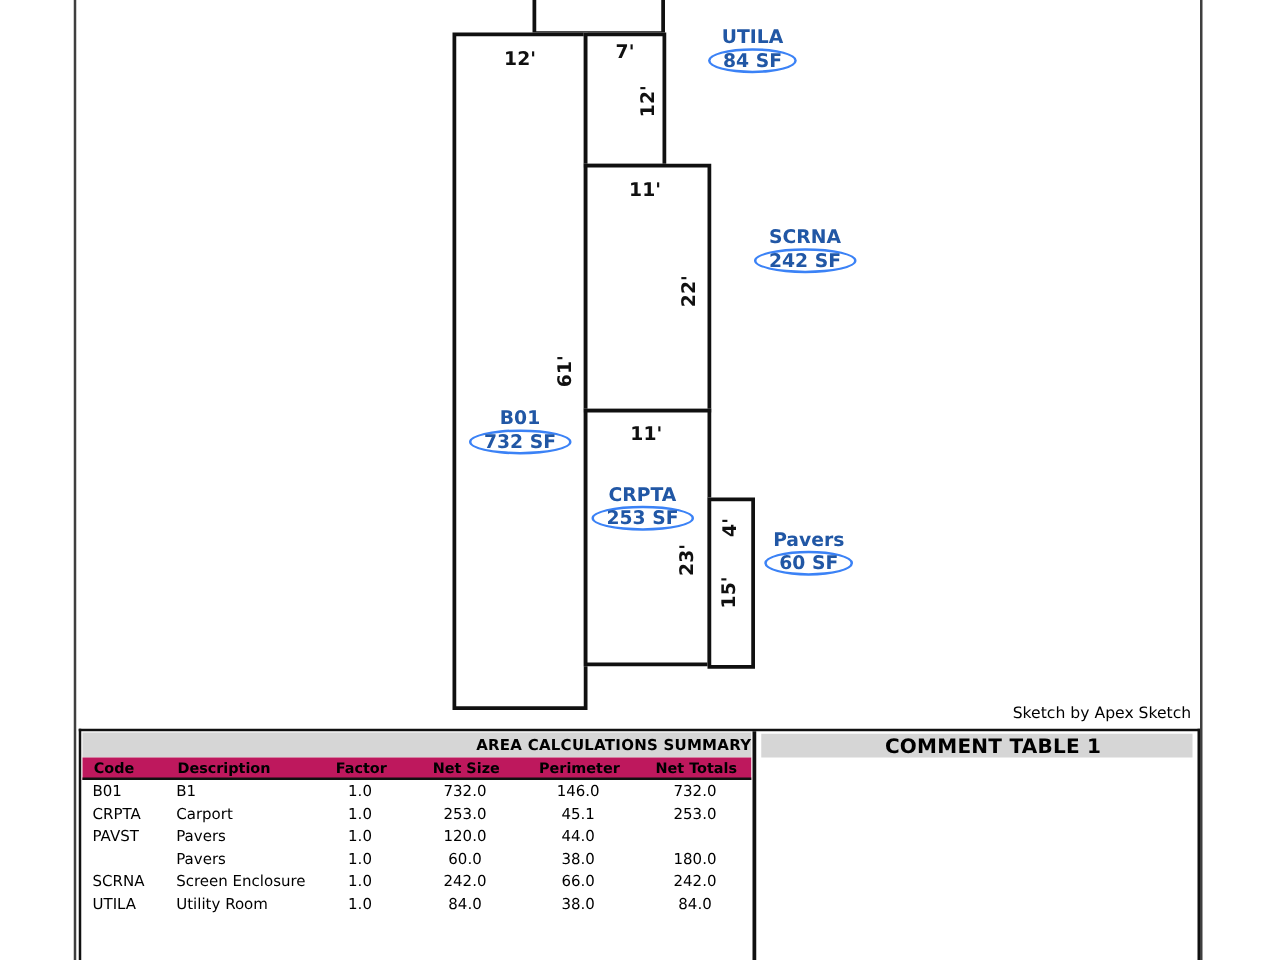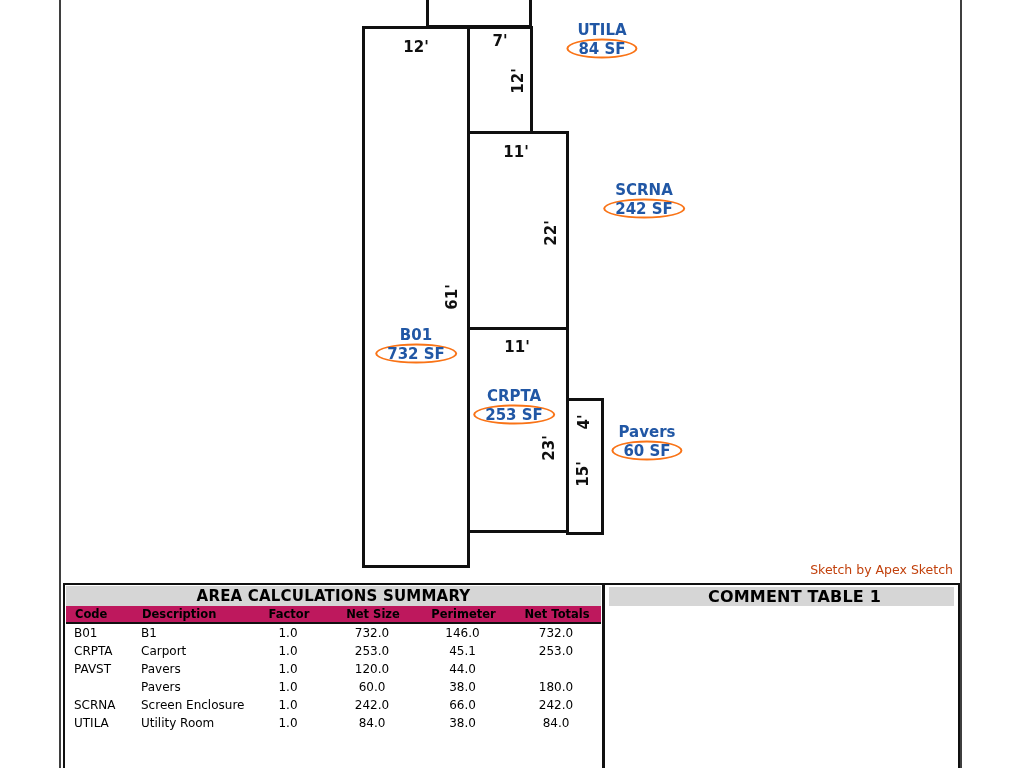--- a/index.html
+++ b/index.html
@@ -17,33 +17,33 @@
     white-space:nowrap;transform:translate(-50%,-50%);
   }
   .dim.v{transform:translate(-50%,-50%) rotate(-90deg)}
   
   .area-label{
     position:absolute;transform:translate(-50%,-50%);text-align:center;
     color:#2157a5;font-weight:bold;font-size:15px;line-height:16px;white-space:nowrap;
   }
   .oval{
     display:inline-block;margin-top:1px;padding:0 10px;
-    border:2px solid #f97316;border-radius:50%;line-height:16px;
+    border:2px solid #3b82f6;border-radius:50%;line-height:16px;
   }
-  .credit{position:absolute;top:562px;right:71px;font-size:12.5px;color:#c2410c}
+  .credit{position:absolute;top:562px;right:71px;font-size:12.5px;color:#000000}
   
   .bottom{
     position:absolute;left:63px;top:583px;width:897px;height:185px;
     border:2px solid #101010;border-bottom:none;box-sizing:border-box;display:flex;
   }
   .left-panel{width:540px;border-right:3px solid #101010;box-sizing:border-box}
   .right-panel{flex:1}
   .panel-title{
     margin:1px 1px 0;height:20px;line-height:20px;background:#d6d6d6;
-    text-align:center;font-weight:bold;font-size:15px;letter-spacing:.2px;
+    text-align:right;font-weight:bold;font-size:12px;letter-spacing:.2px;
   }
   .thead,.trow{display:grid;grid-template-columns:76px 104px 86px 82px 99px 88px}
   .thead{
     margin:0 1px;background:#be185d;border-bottom:2px solid #101010;
     font-weight:bold;font-size:11.5px;line-height:16px;height:16px;
   }
   .trow{font-size:12px;line-height:18px;height:18px}
   .c1{padding-left:9px}
   .num{text-align:center}
   .comment-bar{

